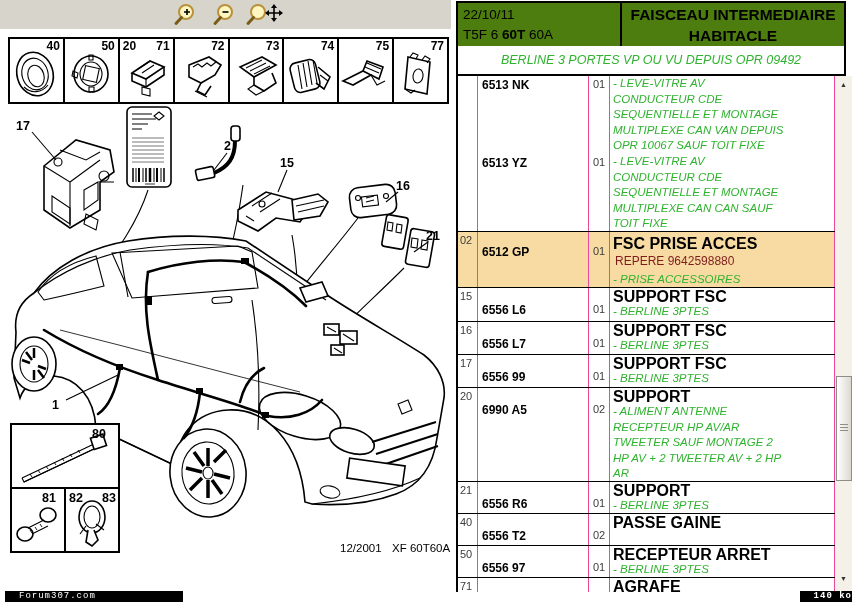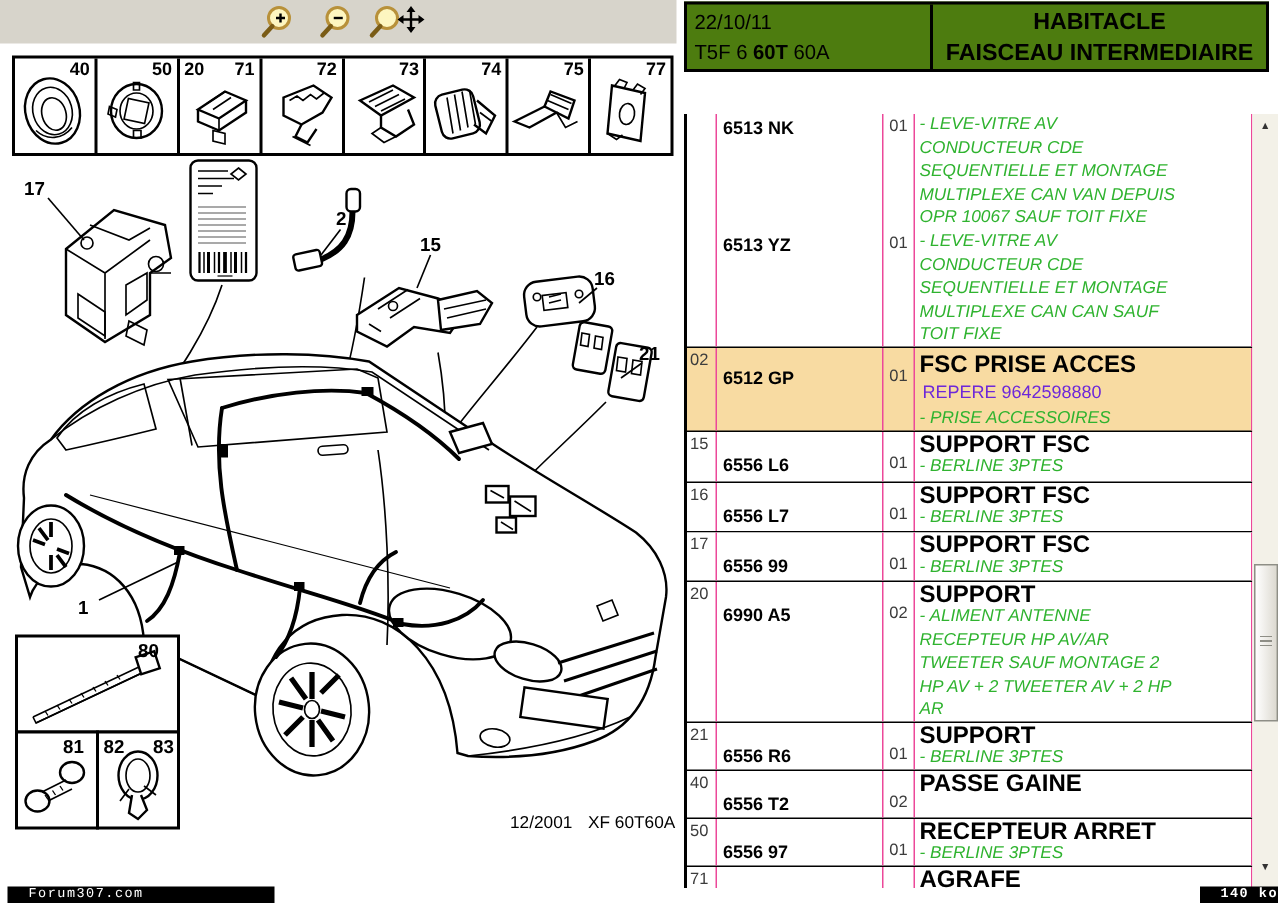--- a/index.html
+++ b/index.html
@@ -41,21 +41,21 @@
   .trow.nb{border-bottom:none;}
   .c{box-sizing:border-box;border-right:1px solid #ec4899;overflow:hidden;}
   .ref{width:20px;font-size:11px;color:#3c3c3c;padding:2px 0 0 2px;}
   .part{width:111px;font-weight:bold;font-size:12px;padding-left:4px;}
   .qty{width:21px;font-size:11px;color:#3c3c3c;text-align:center;}
   .desc{flex:1;padding-left:3px;}
   .pt15{padding-top:15px;}
   .pt2{padding-top:2px;}
   .dtitle{font-weight:bold;font-size:16px;line-height:15px;padding-top:1px;}
   .note{font-style:italic;font-size:11.5px;color:#2fb32f;line-height:15.5px;white-space:pre-line;}
-  .extra{font-size:12px;color:#6d28d9;line-height:18px;padding-left:2px;}
+  .extra{font-size:12px;color:#7f1d1d;line-height:18px;padding-left:2px;}
   .hl{background:#f8dba2;}
   .hl .dtitle{padding-top:3px;line-height:17px;}
   .hl .note{line-height:18px;}
   .hl .part,.hl .qty{padding-top:13px;}
 
   
   #scroll{position:absolute;left:835px;top:76px;width:17px;height:516px;background:#f3f1e8;}
   .sarrow{position:absolute;left:0;width:17px;text-align:center;font-size:7px;color:#333;line-height:10px;}
   #sthumb{position:absolute;left:1px;top:300px;width:14px;height:103px;
           background:linear-gradient(90deg,#ffffff,#dcd9d0);border:1px solid #8e8e86;}
@@ -349,24 +349,25 @@
     <text x="340" y="552" class="cap">12/2001</text>
     <text x="392" y="552" class="cap">XF 60T60A</text>
   </svg>
 
   <div id="hdr">
     <div class="left">
       <div>22/10/11</div>
       <div><span>T5F 6 </span><b>60T</b><span> 60A</span></div>
     </div>
     <div class="right">
+      <div>FAISCEAU INTERMEDIAIRE</div>
       <div>HABITACLE</div>
-      <div>FAISCEAU INTERMEDIAIRE</div>
     </div>
   </div>
+  <div id="subtitle">BERLINE 3 PORTES VP OU VU DEPUIS OPR 09492</div>
 
   <div id="ptable">
 
     <div class="trow nb" style="height:78px">
       <div class="c ref"></div>
       <div class="c part pt2">6513 NK</div>
       <div class="c qty pt2">01</div>
       <div class="c desc">
         <div class="note">- LEVE-VITRE AV
 CONDUCTEUR CDE

